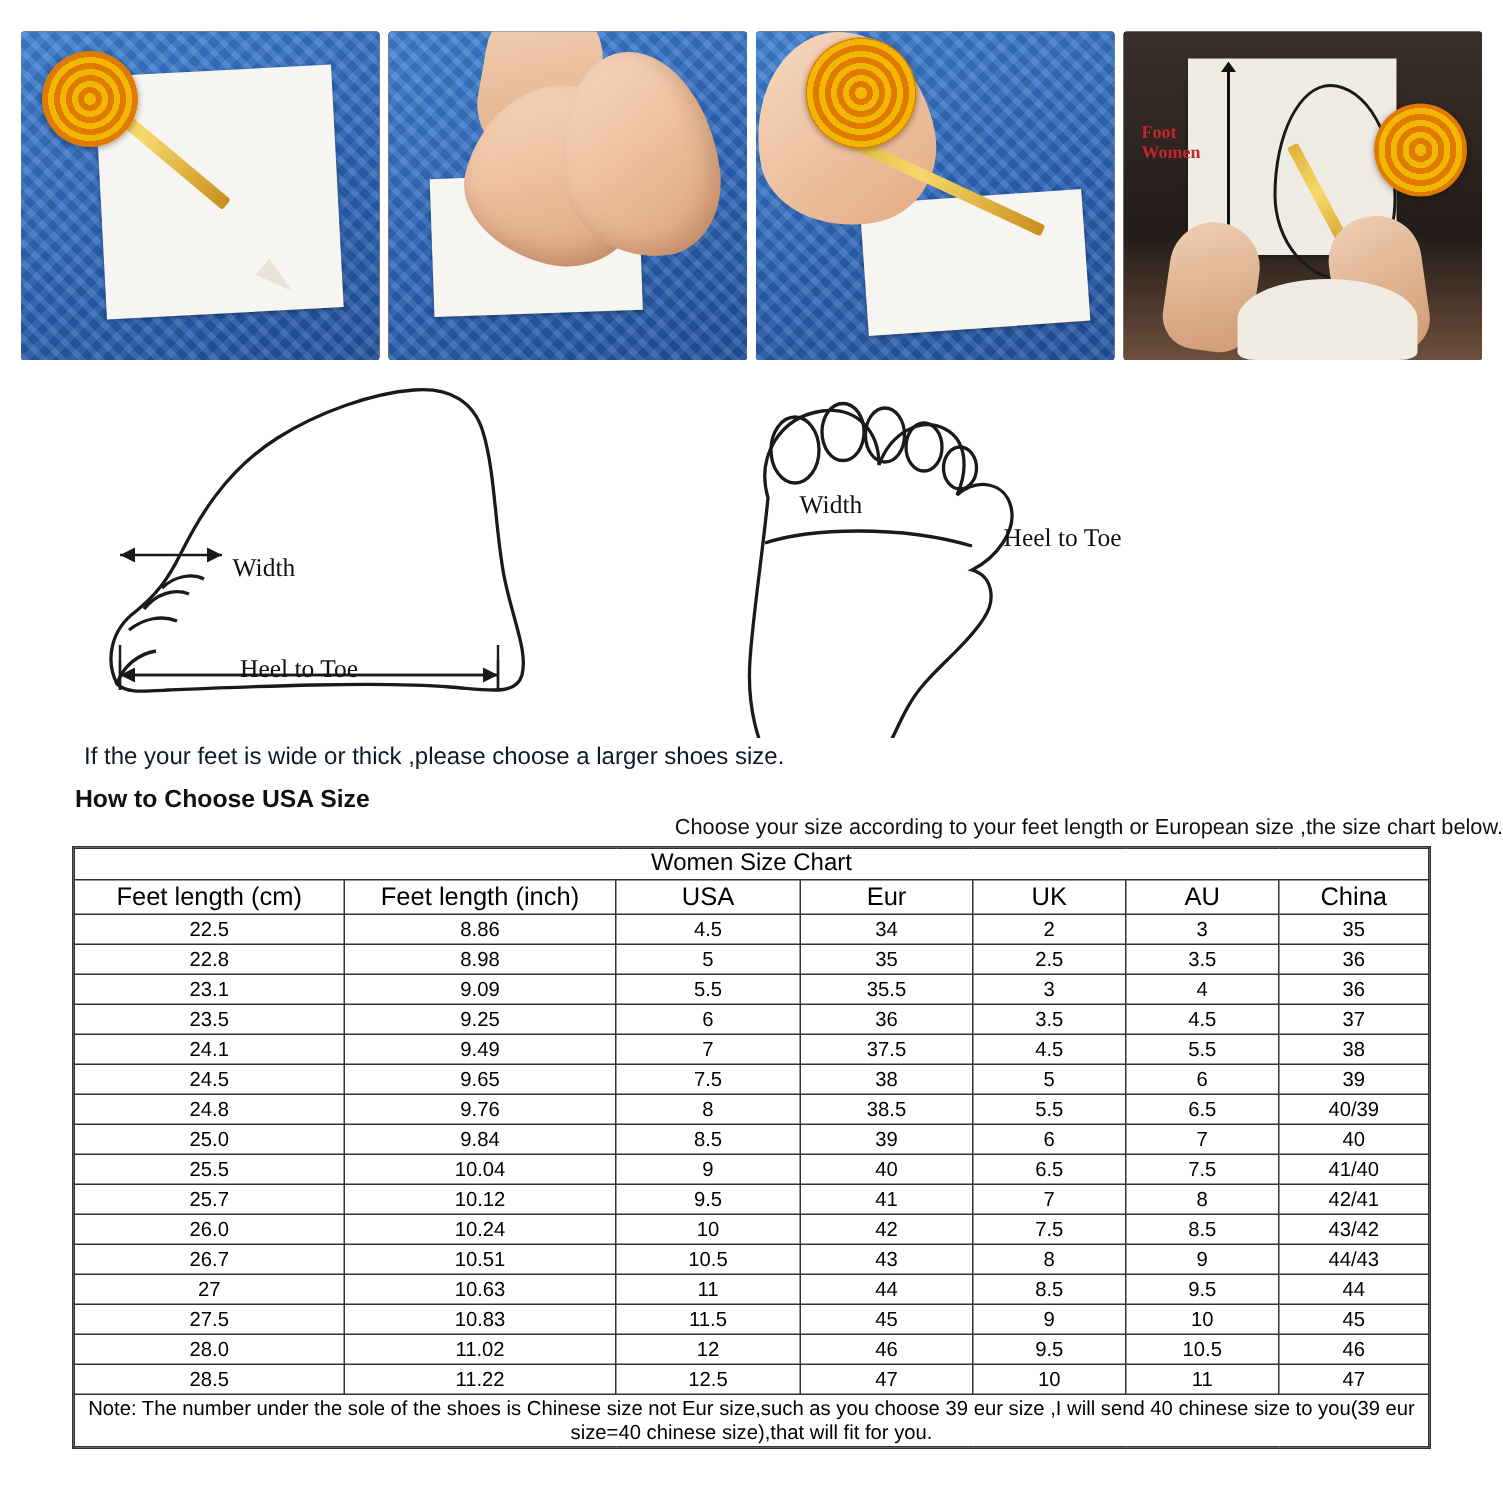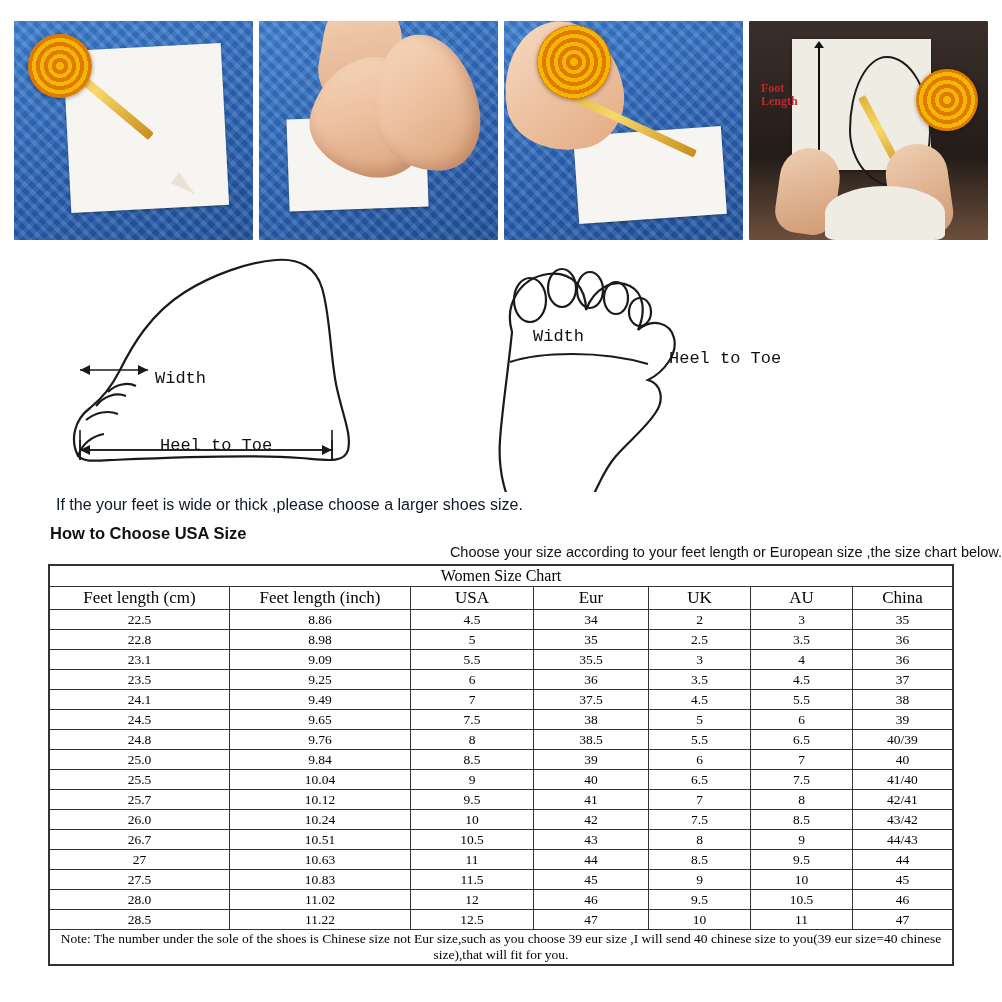--- a/index.html
+++ b/index.html
@@ -120,21 +120,21 @@
 
   
   .diagrams {
     position: relative;
     height: 248px;
     margin-top: 4px;
   }
   .diag-label {
     position: absolute;
     font-size: 17px;
-    font-family: Liberation Mono, monospace;
+    font-family: Liberation Serif, serif;
     color: #111;
   }
 
   
   .note-line {
     font-size: 16px;
     padding: 4px 0 0 56px;
     color: #0f172a;
   }
   .howto {
@@ -154,21 +154,20 @@
   .table-wrap {
     margin: 0 auto;
     width: 906px;
     border: 1px solid #333;
     box-sizing: border-box;
   }
   table.size-chart {
     border-collapse: collapse;
     width: 100%;
     font-size: 13.5px;
-    font-family: Liberation Serif, serif;
   }
   table.size-chart td, table.size-chart th {
     border: 1px solid #333;
     text-align: center;
     padding: 1px 2px;
     font-weight: normal;
   }
   .chart-title {
     font-size: 16px;
     font-weight: bold;
@@ -220,21 +219,21 @@
       <div class="swirl p3-swirl"></div>
     </div>
 
     <div class="photo">
       <div class="p4-bg"></div>
       <div class="paper p4-paper"></div>
       <div class="p4-outline"></div>
       <div class="p4-arrow"></div>
       <div class="p4-label">
         <div>Foot</div>
-        <div>Length</div>
+        <div>Women</div>
       </div>
       <div class="swirl p4-swirl"></div>
       <div class="pencil-body p4-pencil"></div>
       <div class="p4-handA"></div>
       <div class="p4-handB"></div>
       <div class="p4-cloth"></div>
     </div>
 
   </div>
 

